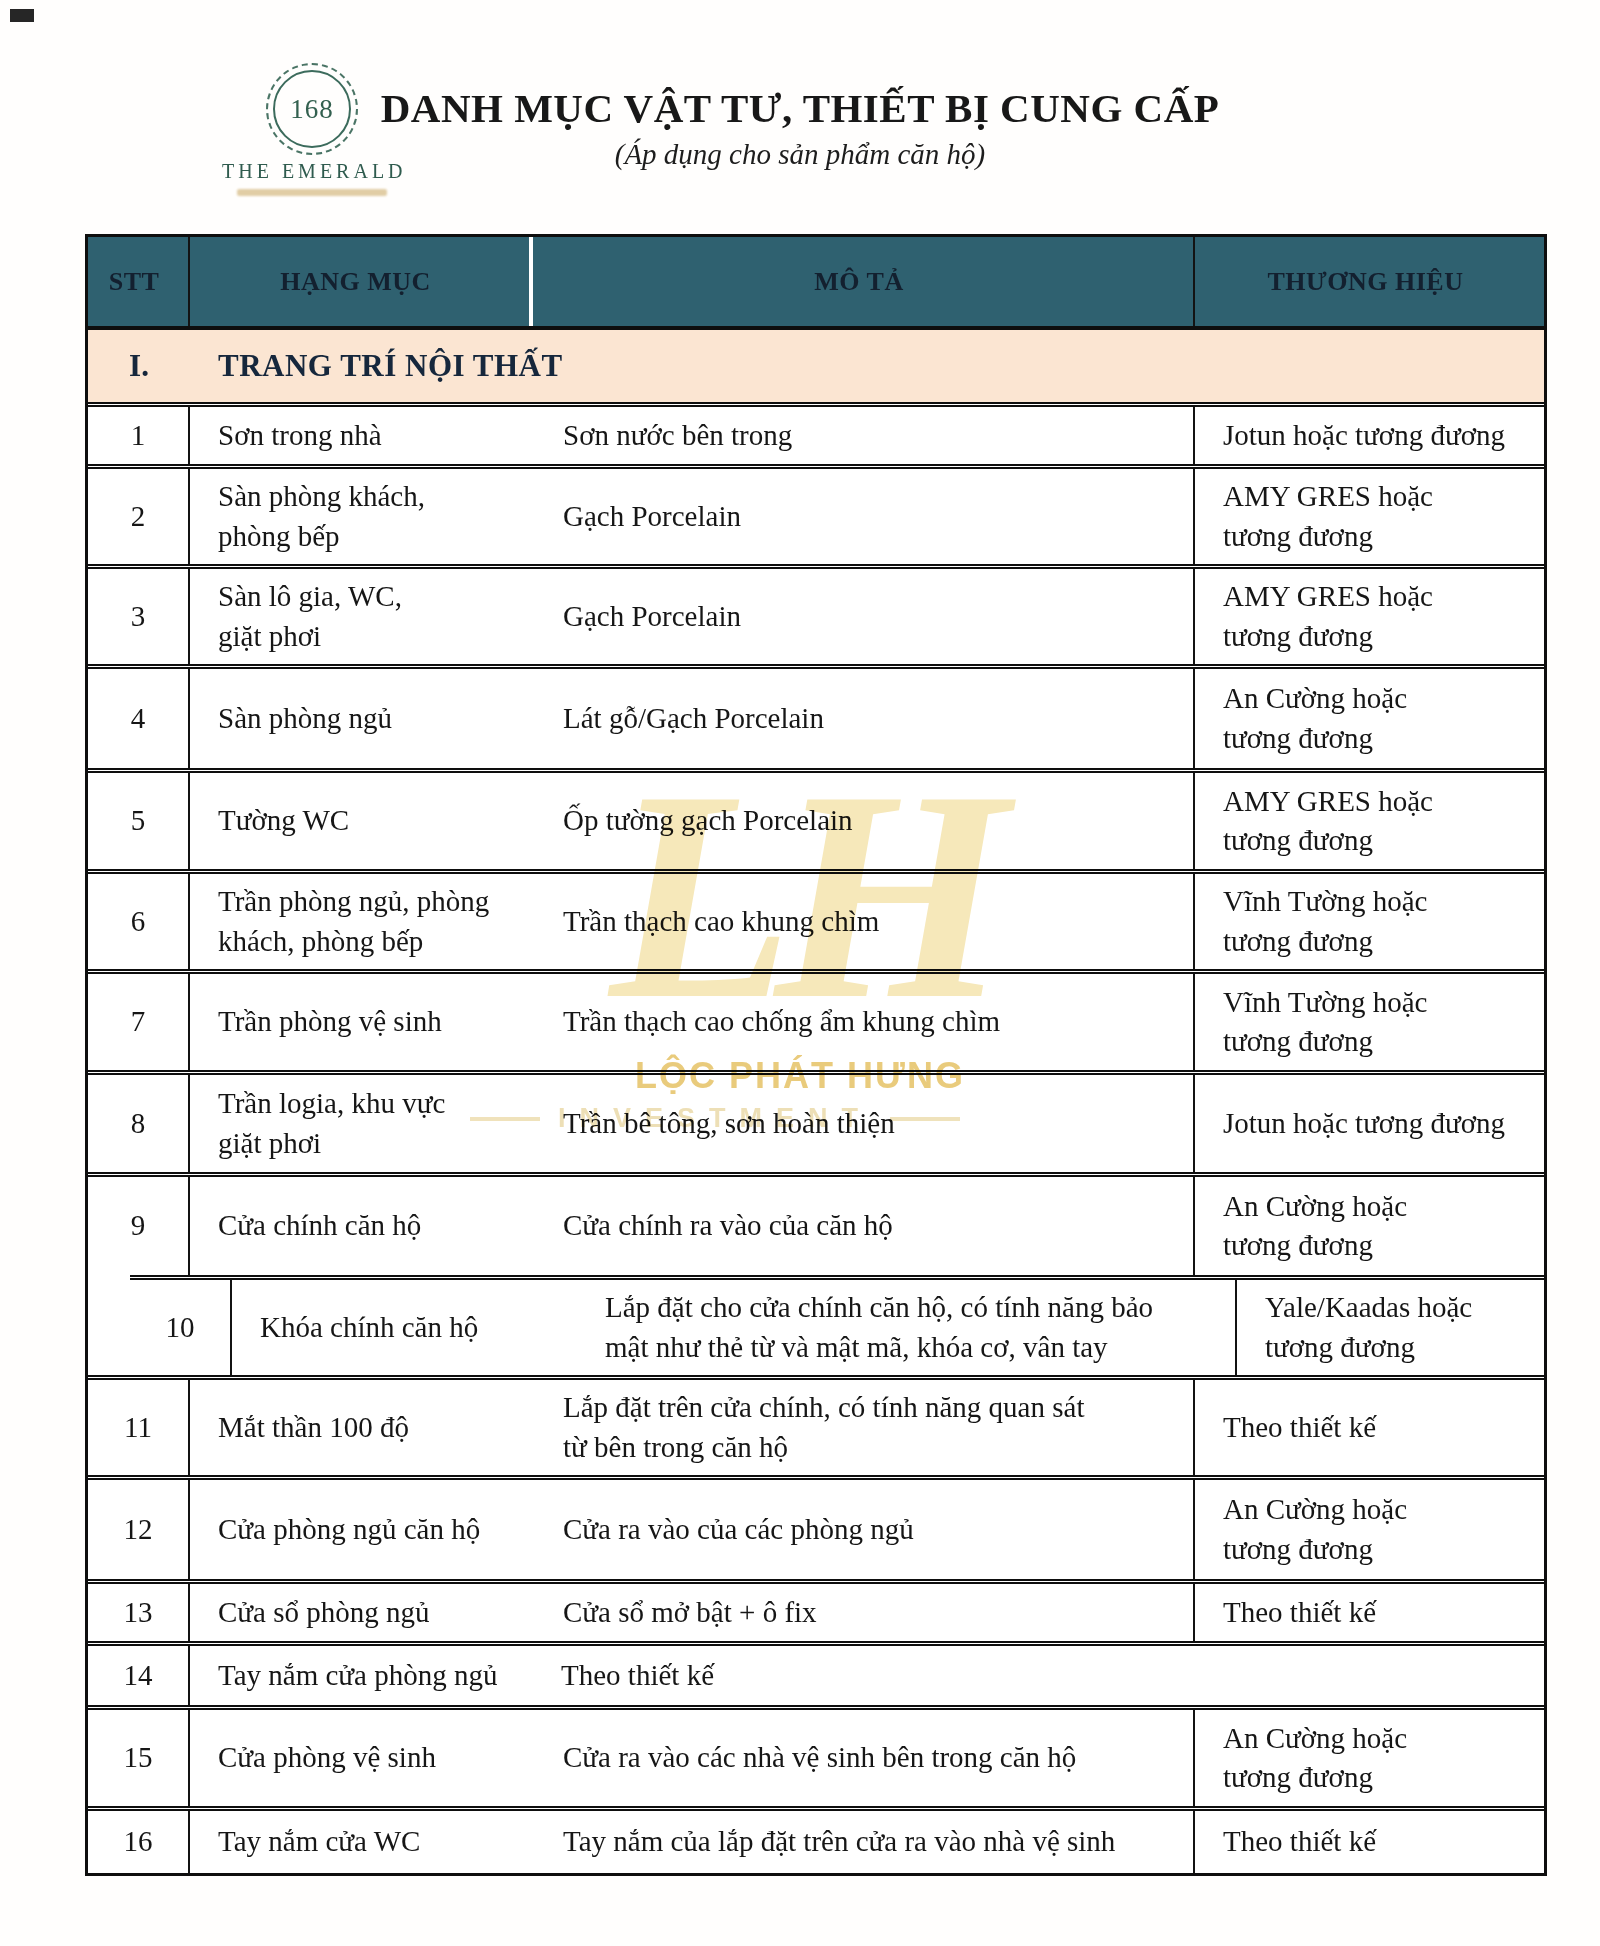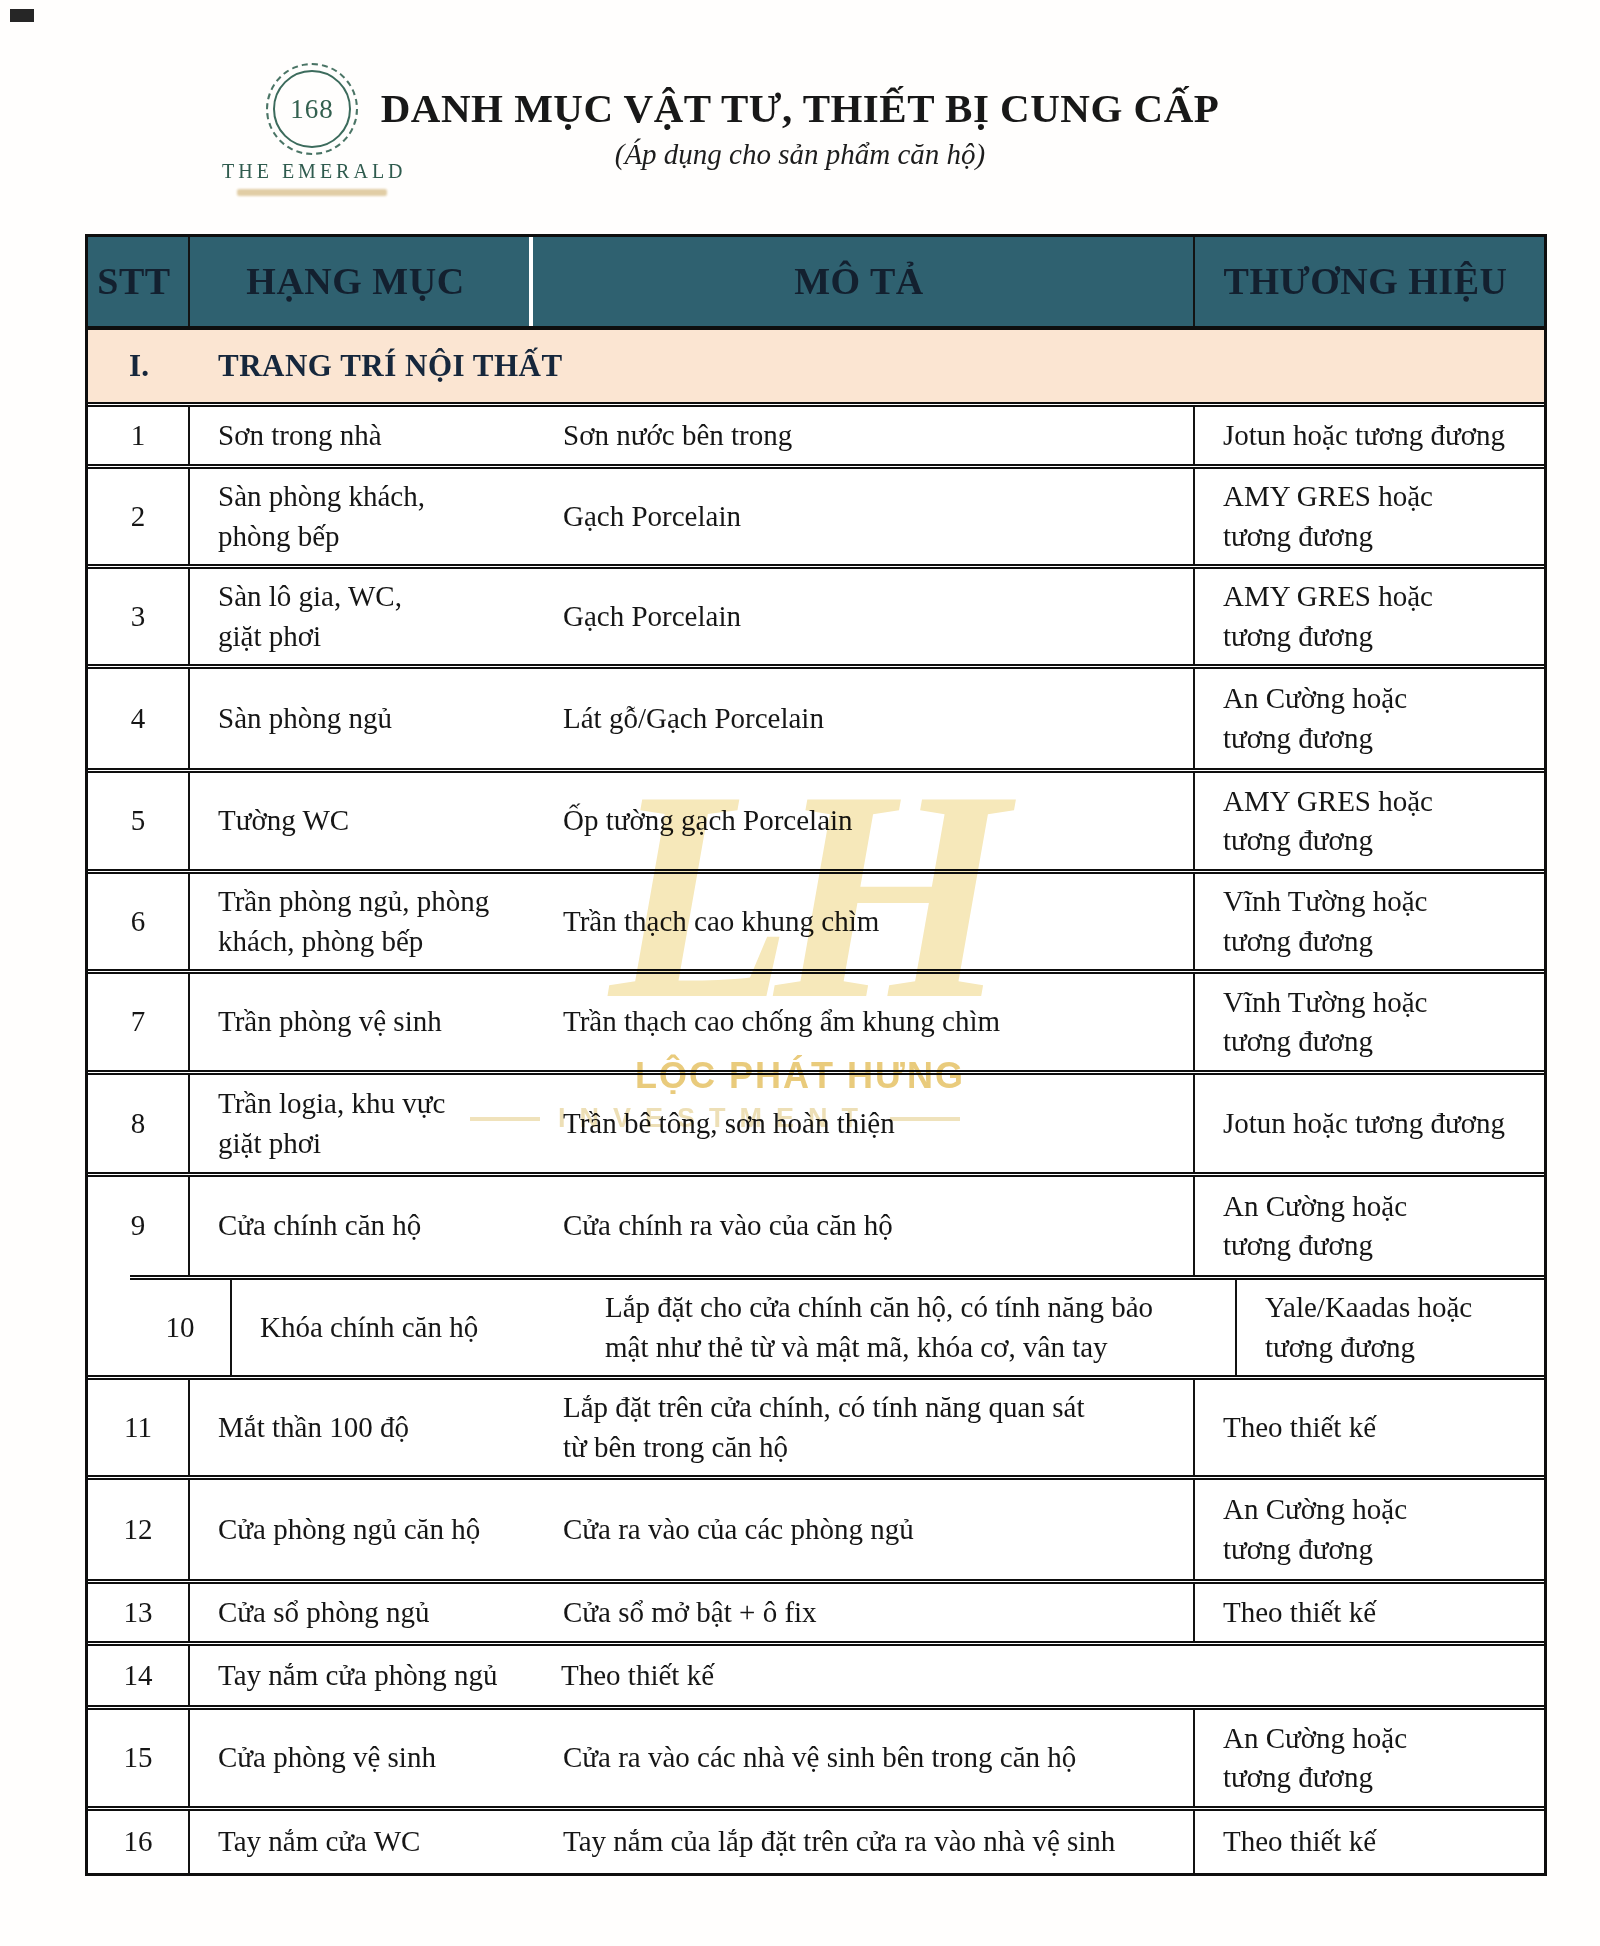--- a/index.html
+++ b/index.html
@@ -50,21 +50,21 @@
     padding-top:4px; padding-bottom:4px;
   }
   .c1 { width:102px; justify-content:center; text-align:center; border-right:2px solid #131313; }
   .c2 { width:343px; padding-left:28px; padding-right:12px; border-right:4px solid #ffffff; }
   .c3 { width:662px; padding-left:30px; padding-right:18px; border-right:2px solid #131313; }
   .c4 { flex:1; padding-left:28px; padding-right:8px; }
 
   .thead { height:89px; background:var(--header-bg,#2f6170); }
   .thead .td {
     justify-content:center; text-align:center; padding-left:0; padding-right:8px;
-    font-weight:bold; font-size:38px; letter-spacing:.5px;
+    font-weight:bold; font-size:26px; letter-spacing:.5px;
     color:var(--header-text,#13202f);
   }
 
   .section {
     height:76px; background:var(--section-bg,#fbe5d2);
     border-top:4px solid #0e0e0e;
     align-items:center;
     color:var(--section-text,#16273c);
     font-weight:bold; font-size:31px;
   }

